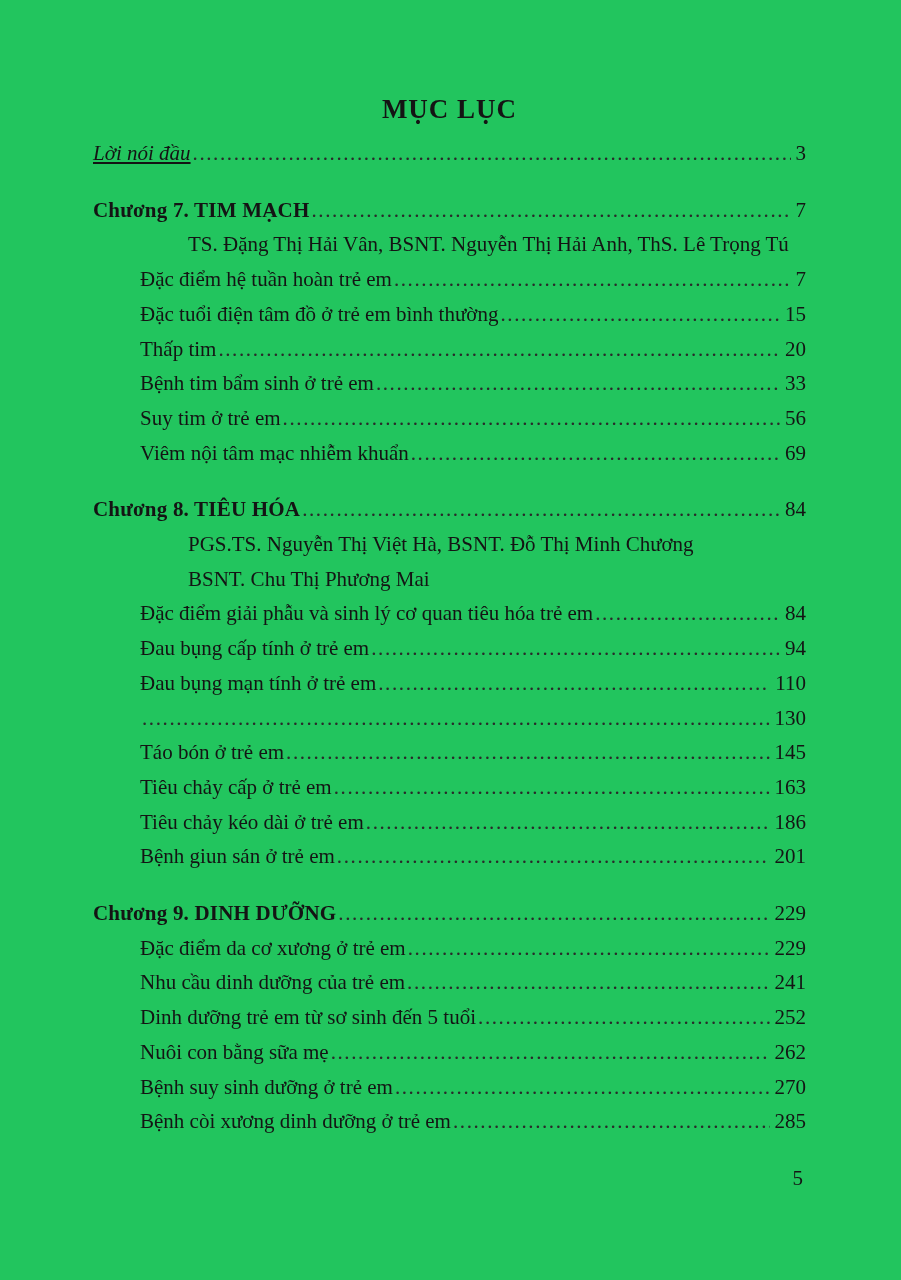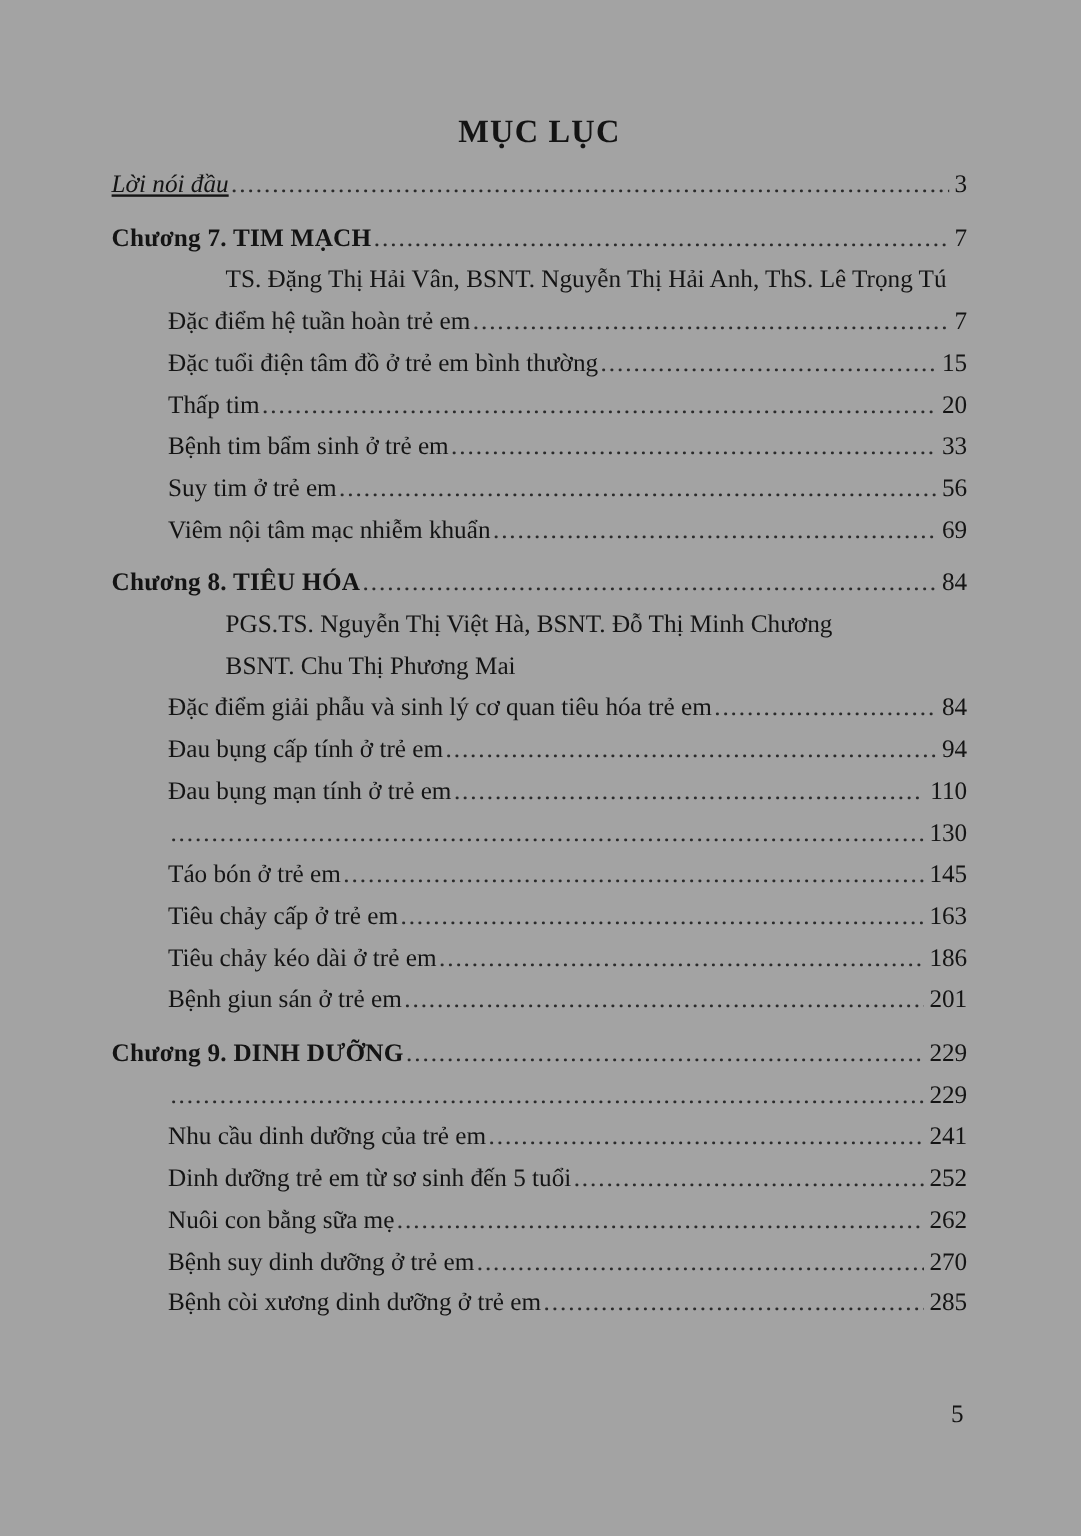--- a/index.html
+++ b/index.html
@@ -1,21 +1,21 @@
 <!DOCTYPE html>
 <html><head>
 <meta charset="utf-8">
 <style>
   html, body { margin: 0; padding: 0; background: #e8e8e8; }
   .page {
     position: relative;
     width: 901px;
     height: 1280px;
     margin: 0 auto;
-    background: #a3a3a3;
+    background: #22c55e;
     font-family: "Liberation Serif", "DejaVu Serif", serif;
     color: #141414;
     overflow: hidden;
   }
   .content {
     position: absolute;
     left: 93px;
     right: 95px;
     top: 0;
   }
@@ -29,21 +29,21 @@
   }
   .toc { margin-top: 10px; }
   .row {
     display: flex;
     align-items: baseline;
     line-height: 34.7px;
     font-size: 21px;
   }
   .row .label { white-space: nowrap; }
   .row.preface .label { font-style: italic; text-decoration: underline; }
-  .row.chapter { margin-top: 10px; }
+  .row.chapter { margin-top: 22px; }
   .row.chapter .label { font-weight: bold; letter-spacing: 0.2px; }
   .row.author { padding-left: 95px; }
   .row.author .label { }
   .row.item { padding-left: 47px; }
   .leader {
     flex: 1;
     overflow: hidden;
     white-space: nowrap;
     margin-left: 2px;
     min-width: 20px;
@@ -189,20 +189,21 @@
       </div>
 
       <div class="row chapter">
         <span class="label">Chương 9. DINH DƯỠNG</span>
         <span class="leader"></span>
         <span class="pagenum">229</span>
       </div>
 
 
       <div class="row item">
+        <span class="label">Đặc điểm da cơ xương ở trẻ em</span>
         <span class="leader"></span>
         <span class="pagenum">229</span>
       </div>
 
       <div class="row item">
         <span class="label">Nhu cầu dinh dưỡng của trẻ em</span>
         <span class="leader"></span>
         <span class="pagenum">241</span>
       </div>
 
@@ -212,21 +213,21 @@
         <span class="pagenum">252</span>
       </div>
 
       <div class="row item">
         <span class="label">Nuôi con bằng sữa mẹ</span>
         <span class="leader"></span>
         <span class="pagenum">262</span>
       </div>
 
       <div class="row item">
-        <span class="label">Bệnh suy dinh dưỡng ở trẻ em</span>
+        <span class="label">Bệnh suy sinh dưỡng ở trẻ em</span>
         <span class="leader"></span>
         <span class="pagenum">270</span>
       </div>
 
       <div class="row item">
         <span class="label">Bệnh còi xương dinh dưỡng ở trẻ em</span>
         <span class="leader"></span>
         <span class="pagenum">285</span>
       </div>
 

